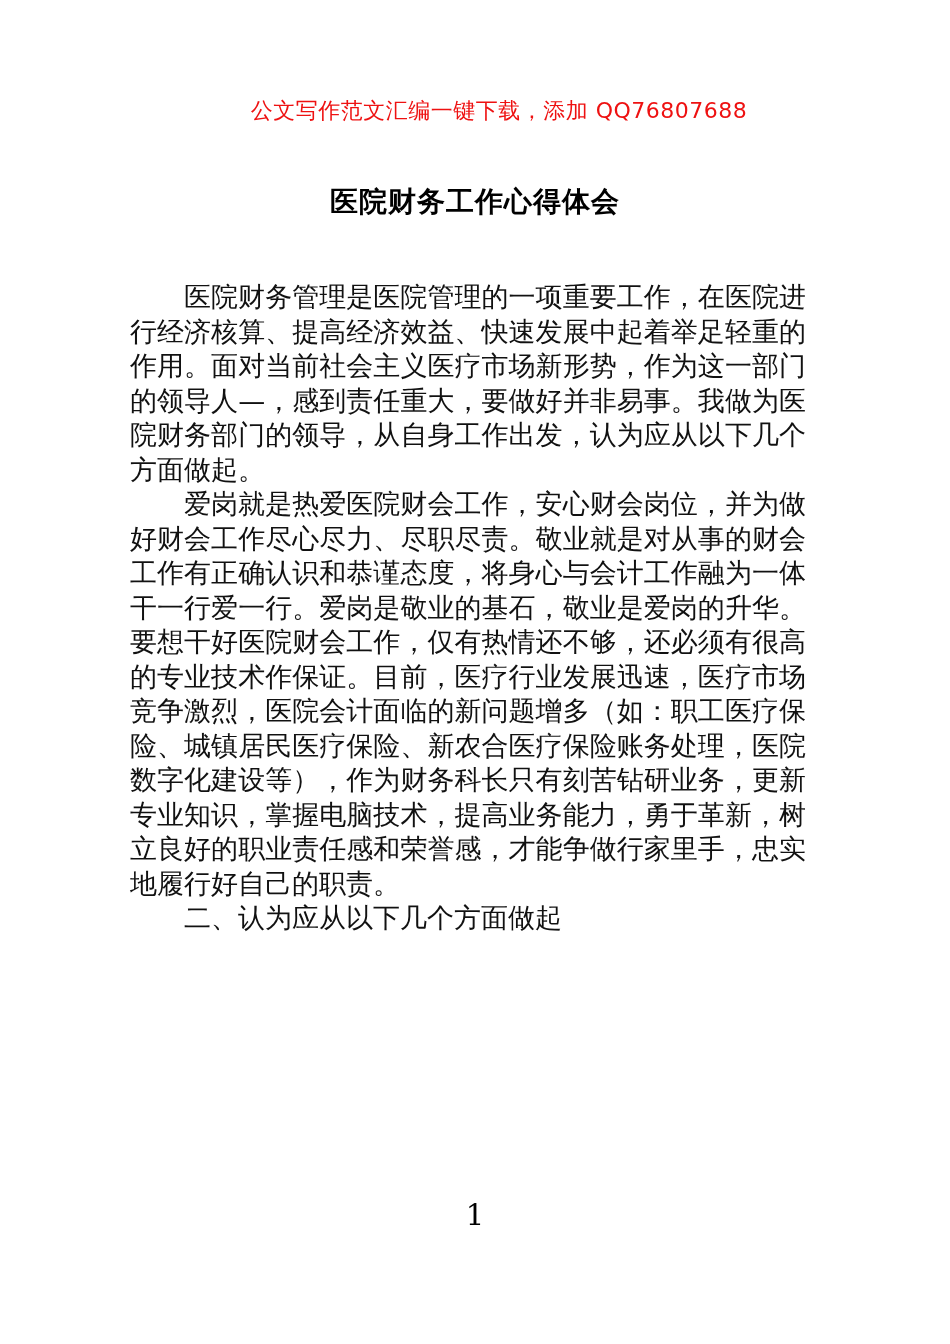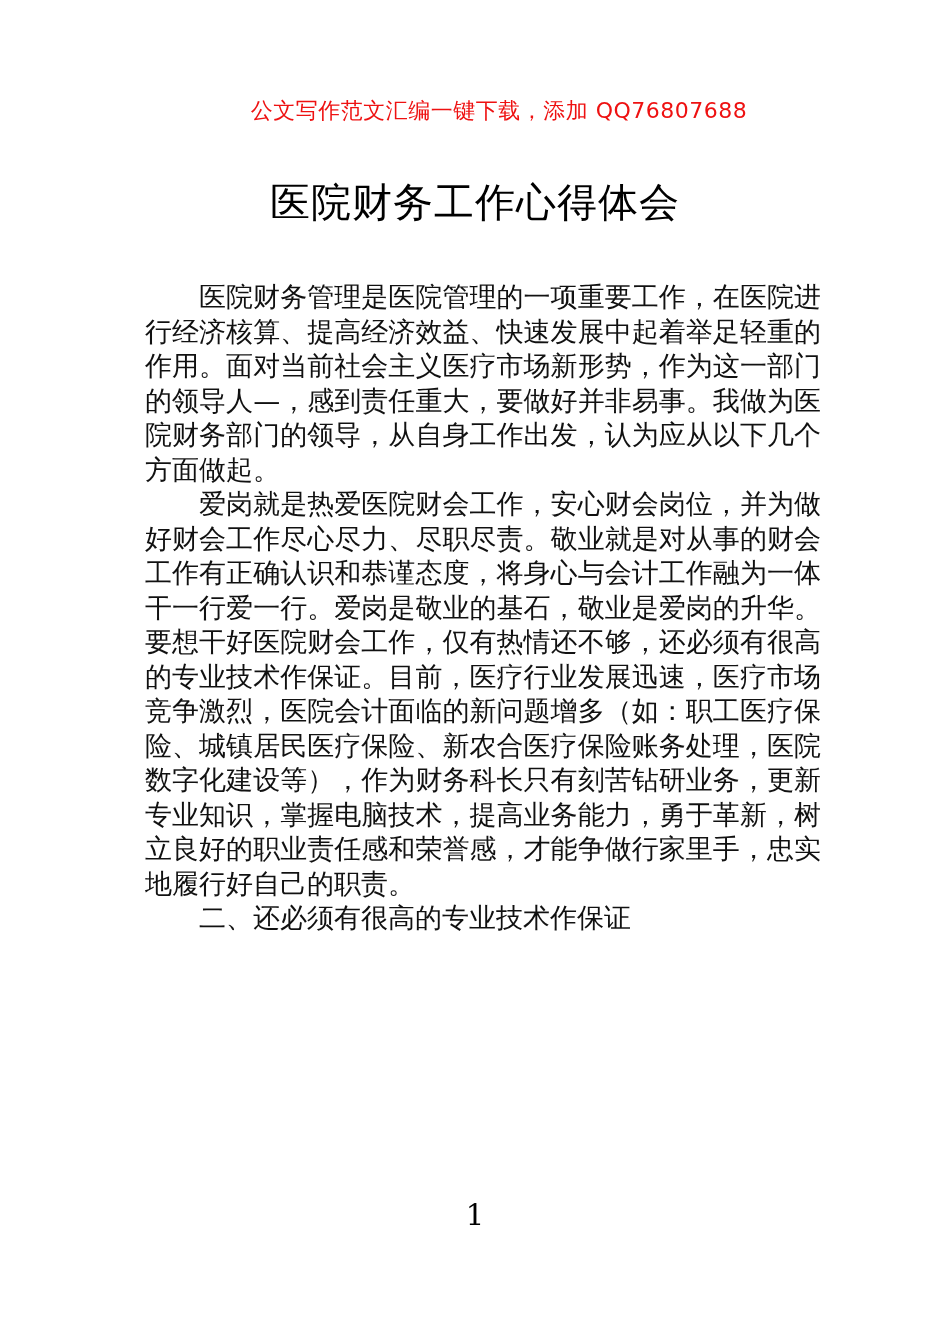--- a/index.html
+++ b/index.html
@@ -30,30 +30,30 @@
     color: #ee1111;
     letter-spacing: 0.5px;
     white-space: nowrap;
   }
   .doc-title {
     position: absolute;
     top: 162px;
     left: 0;
     width: 100%;
     text-align: center;
-    font-size: 40px;
+    font-size: 28px;
     line-height: 52px;
-    font-weight: 400;
+    font-weight: 700;
     color: #000000;
     letter-spacing: 1px;
   }
   .doc-body {
     position: absolute;
     top: 266px;
-    left: 145px;
+    left: 130px;
     width: 676px;
     font-size: 27px;
     line-height: 34.5px;
     text-align: justify;
     text-justify: inter-ideograph;
     color: #111111;
   }
   .doc-body p {
     margin: 0;
     padding: 0;
@@ -76,18 +76,18 @@
 
 <div class="page">
 
   <div class="promo-banner">公文写作范文汇编一键下载，添加 QQ76807688</div>
 
   <div class="doc-title">医院财务工作心得体会</div>
 
   <div class="doc-body">
     <p>医院财务管理是医院管理的一项重要工作，在医院进行经济核算、提高经济效益、快速发展中起着举足轻重的作用。面对当前社会主义医疗市场新形势，作为这一部门的领导人—，感到责任重大，要做好并非易事。我做为医院财务部门的领导，从自身工作出发，认为应从以下几个方面做起。</p>
     <p>爱岗就是热爱医院财会工作，安心财会岗位，并为做好财会工作尽心尽力、尽职尽责。敬业就是对从事的财会工作有正确认识和恭谨态度，将身心与会计工作融为一体干一行爱一行。爱岗是敬业的基石，敬业是爱岗的升华。要想干好医院财会工作，仅有热情还不够，还必须有很高的专业技术作保证。目前，医疗行业发展迅速，医疗市场竞争激烈，医院会计面临的新问题增多（如：职工医疗保险、城镇居民医疗保险、新农合医疗保险账务处理，医院数字化建设等），作为财务科长只有刻苦钻研业务，更新专业知识，掌握电脑技术，提高业务能力，勇于革新，树立良好的职业责任感和荣誉感，才能争做行家里手，忠实地履行好自己的职责。</p>
-    <p>二、还必须有很高的专业技术作保证</p>
+    <p>二、认为应从以下几个方面做起</p>
   </div>
 
   <div class="page-number">1</div>
 
 </div>
 
 </body></html>

